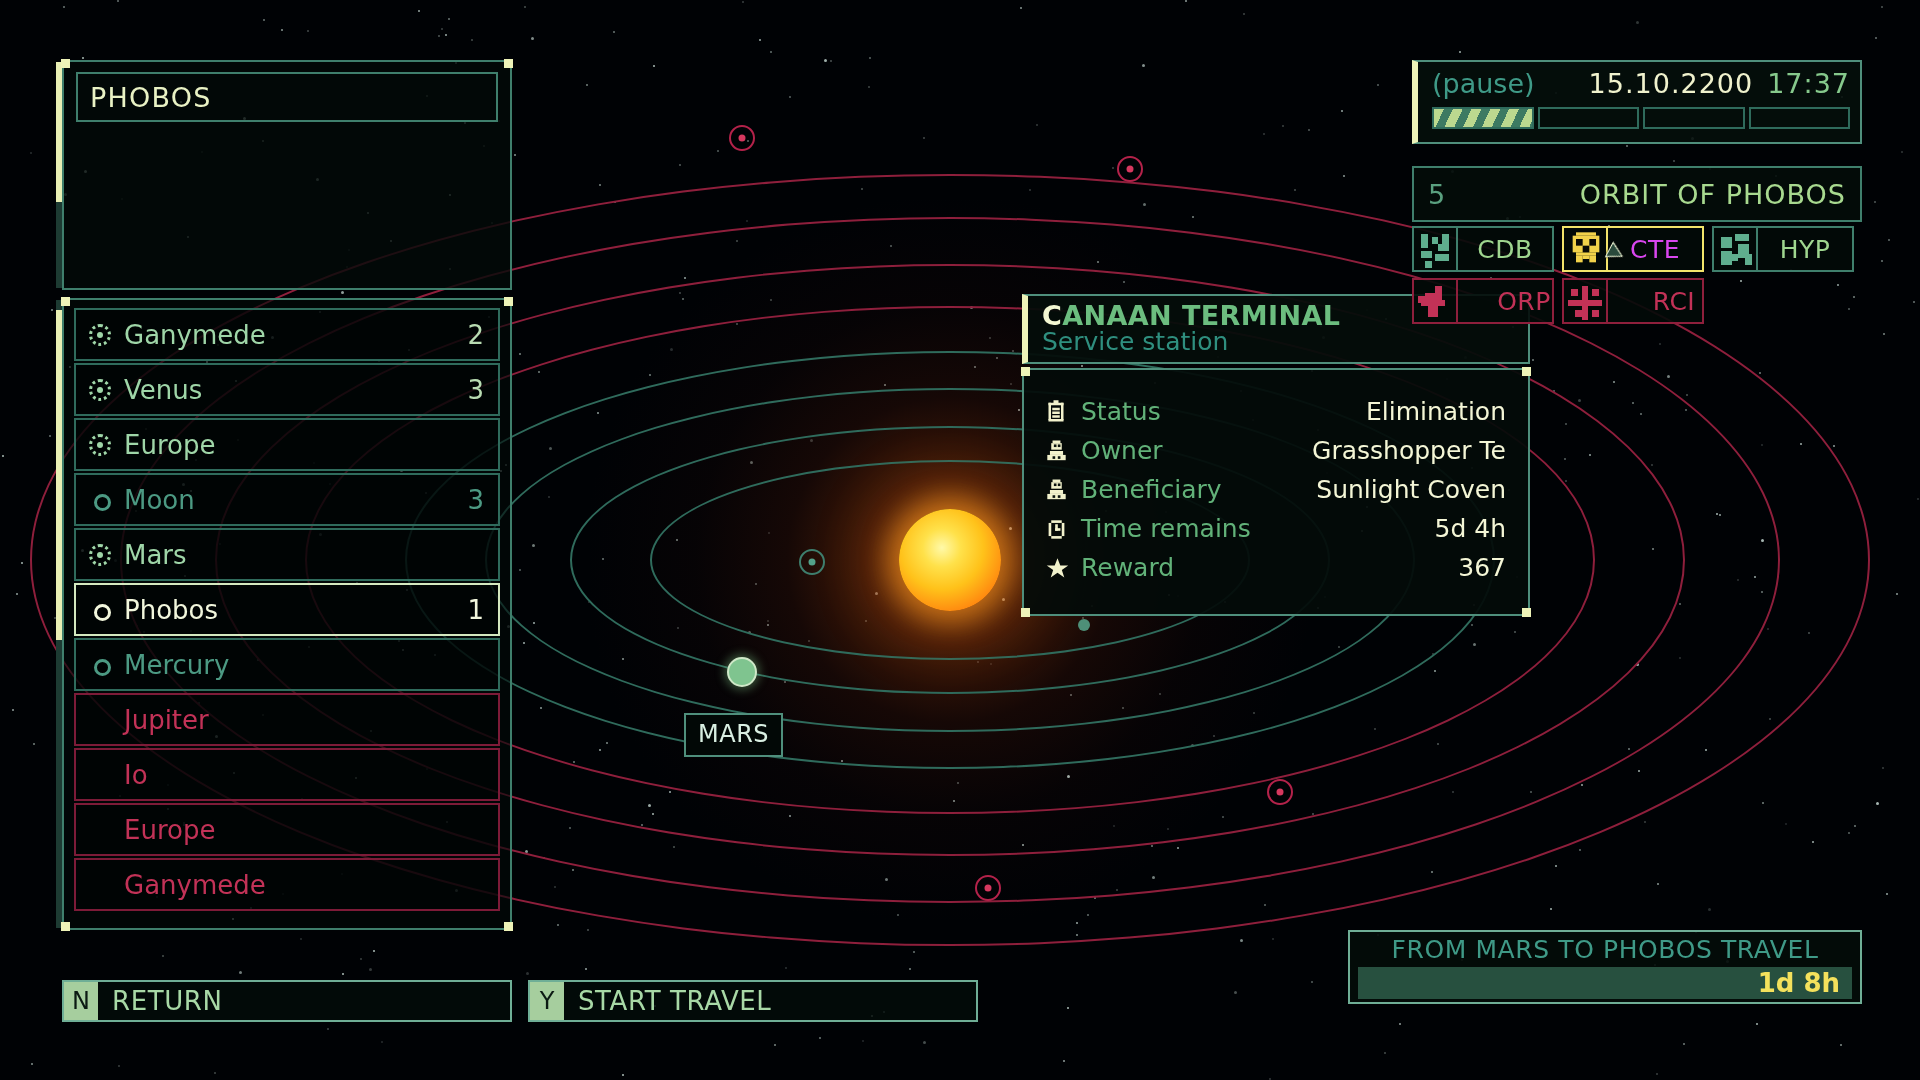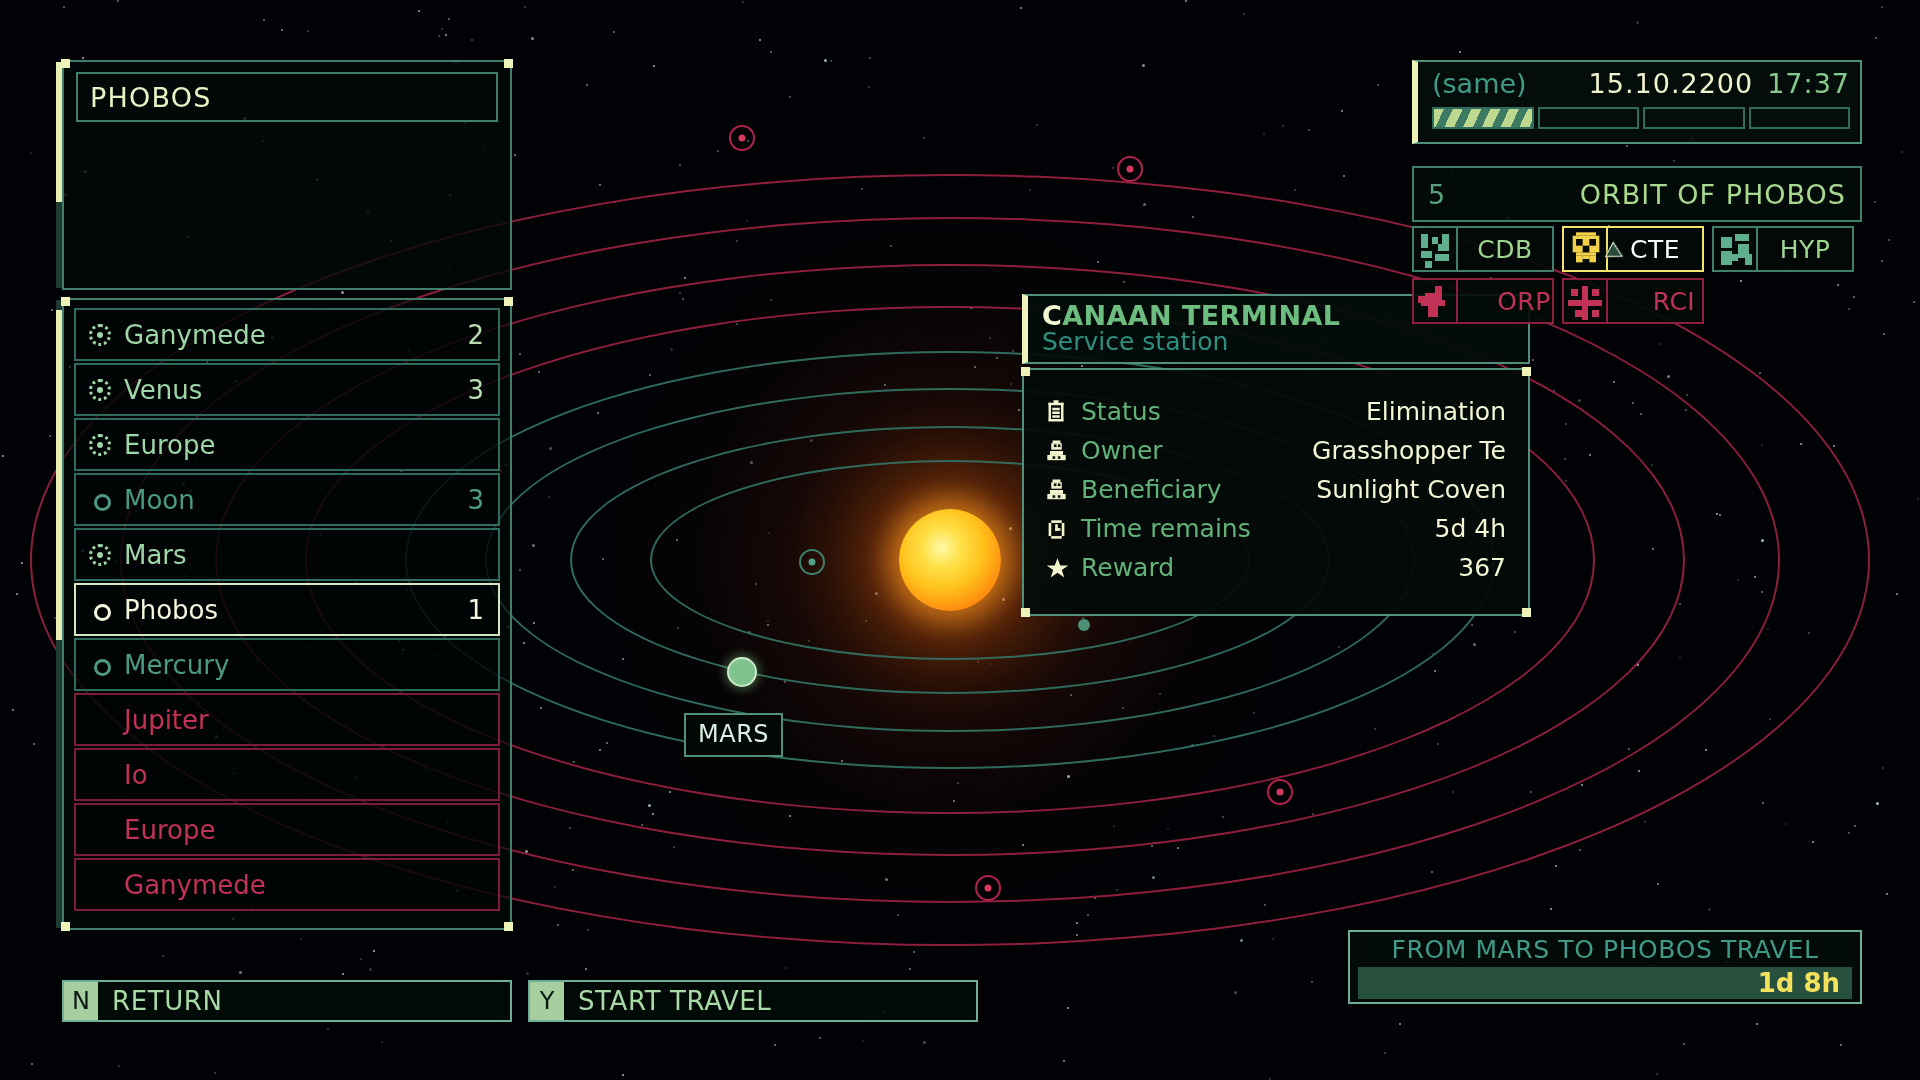--- a/index.html
+++ b/index.html
@@ -226,21 +226,21 @@
     position:relative;
   }
   .fac .fi {
     width:44px; align-self:stretch;
     border-right:2px solid #3f7f6c;
     position:relative; overflow:hidden;
   }
   .fac .fn { flex:1; text-align:center; color:#9fd68f; font-size:25px; letter-spacing:.5px; }
   .fac.active { border-color:#f2e36a; }
   .fac.active .fi { border-right-color:#f2e36a; }
-  .fac.active .fn { color:#ffffff; }
+  .fac.active .fn { color:#d946ef; }
   .fac.hostile { border-color:#8e1f3c;gap:38px; }
   .fac.hostile .fi { border-right-color:#8e1f3c; }
   .fac.hostile .fn { color:#c23257; }
 
   
   .px { position:absolute; background:#5fae8e; }
   .fac.hostile .px { background:#c23257; }
 
   #cursor { position:absolute; left:1608px; top:244px; width:0; height:0;
     border-left:16px solid #e8f0d0; border-top:9px solid transparent;
@@ -907,21 +907,21 @@
             </svg></span>
           <span class="lbl">Reward</span>
         </span>
         <span class="iv">367</span>
       </div>
     </div>
 </div>
 
 <div id="hud-time">
   <div class="tline">
-    <span class="pause">(same)</span>
+    <span class="pause">(pause)</span>
     <span class="date">15.10.2200</span>
     <span class="clock">17:37</span>
   </div>
   <div id="speedbar">
       <div class="spd on"></div>
       <div class="spd"></div>
       <div class="spd"></div>
       <div class="spd"></div>
     </div>
 </div>

